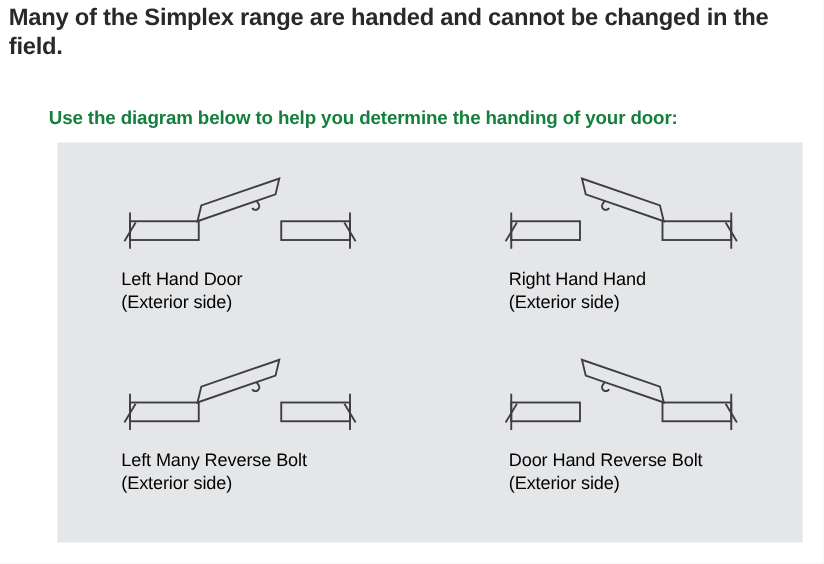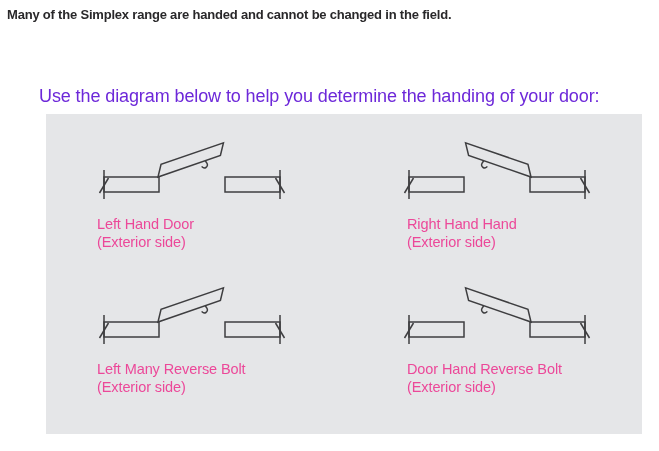--- a/index.html
+++ b/index.html
@@ -5,42 +5,42 @@
   html,body{margin:0;padding:0;}
   body{
     width:659px;height:451px;
     background:#ffffff;
     position:relative;
     font-family:"Liberation Sans", sans-serif;
     overflow:hidden;
   }
   .heading{
     position:absolute;left:7px;top:3px;
-    font-size:13px;font-weight:bold;color:#29282a;
+    font-size:19px;font-weight:bold;color:#29282a;
     line-height:23px;letter-spacing:-0.2px;
   }
   .intro{
     position:absolute;left:39px;top:86px;
-    font-size:18px;color:#6d28d9;letter-spacing:-0.1px;
+    font-size:15px;color:#15803d;letter-spacing:-0.1px;font-weight:bold;
   }
   .panel{
     position:absolute;left:46px;top:114px;
     width:596px;height:320px;
     background:#e5e6e8;
   }
   .cell{position:absolute;width:260px;height:140px;}
   .cell-tl{left:97px;top:138px;}
   .cell-tr{left:402px;top:138px;}
   .cell-bl{left:97px;top:283px;}
   .cell-br{left:402px;top:283px;}
   .diagram{position:absolute;left:0;top:0;width:190px;height:66px;}
   .diagram.mirrored{transform:scaleX(-1);}
   .label{
     position:absolute;left:0;top:78px;
-    font-size:14.5px;line-height:17.5px;color:#ec4899;
+    font-size:14.5px;line-height:17.5px;color:#000000;
     letter-spacing:-0.1px;white-space:nowrap;
   }
   .cell-tr .label,.cell-br .label{left:5px;}
   svg .ln{stroke:#3e3e40;stroke-width:1.5;fill:none;}
 </style>
 </head>
 <body>
 
 <div class="heading">
   <div>Many of the Simplex range are handed and cannot be changed in the field.</div>

